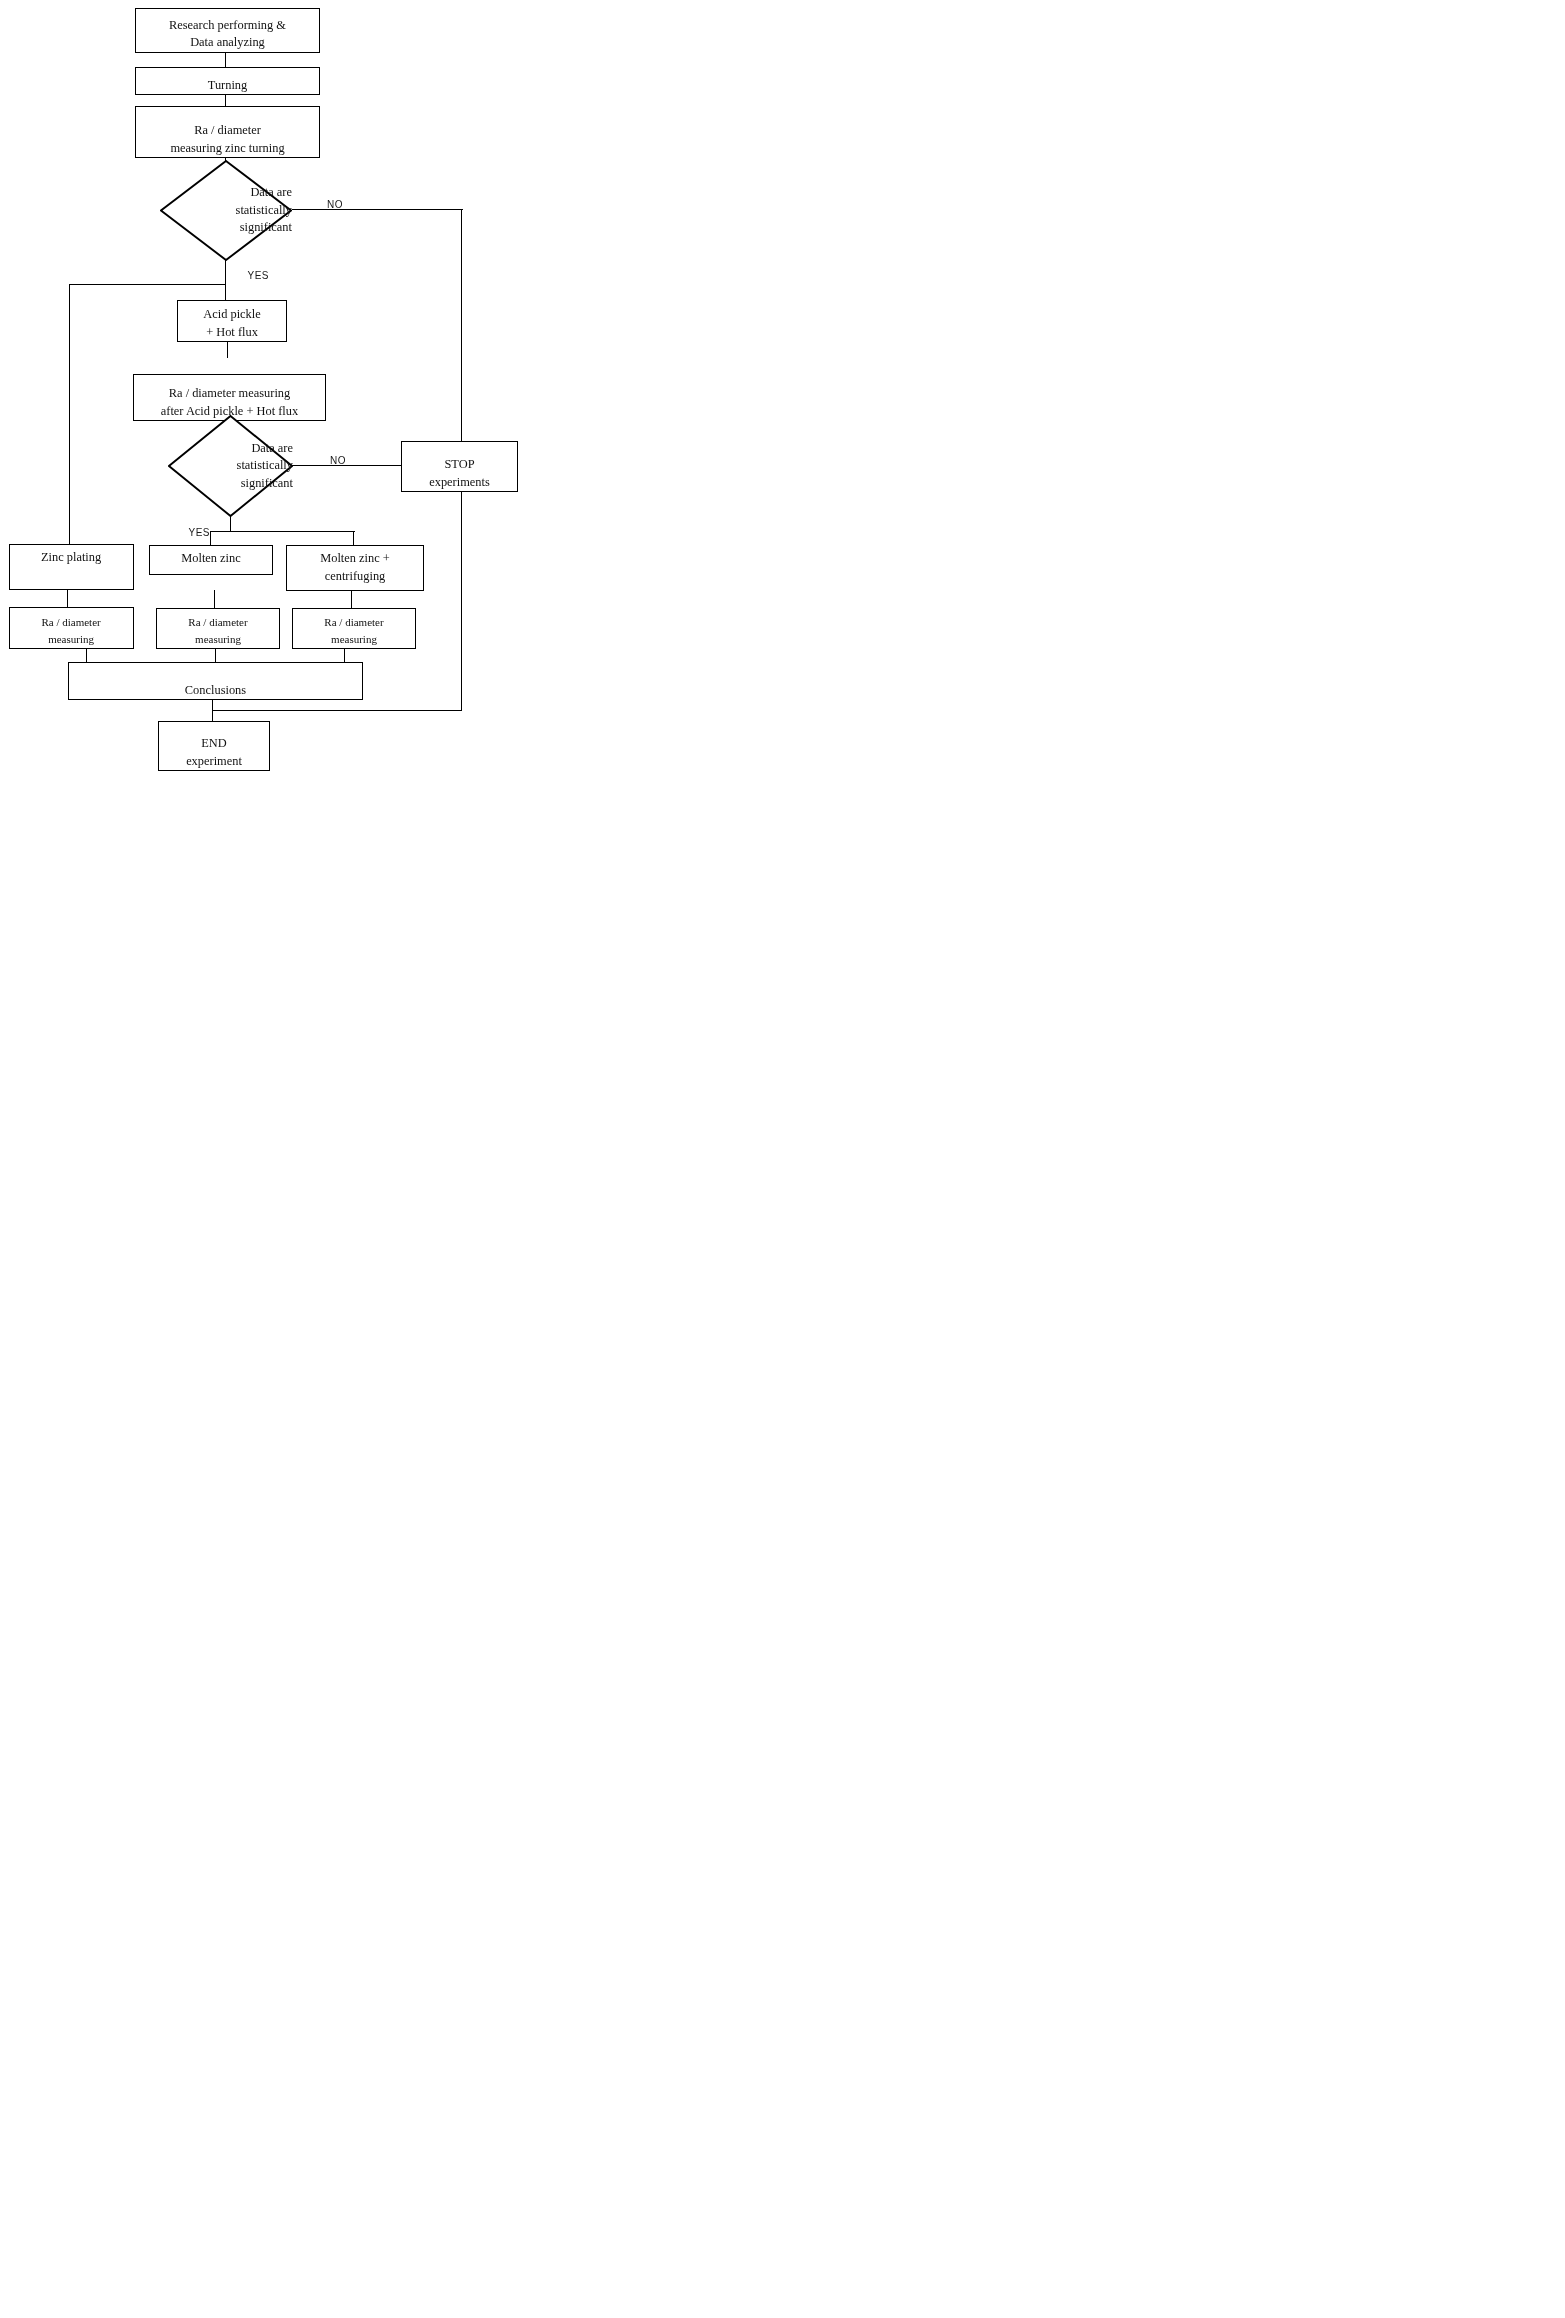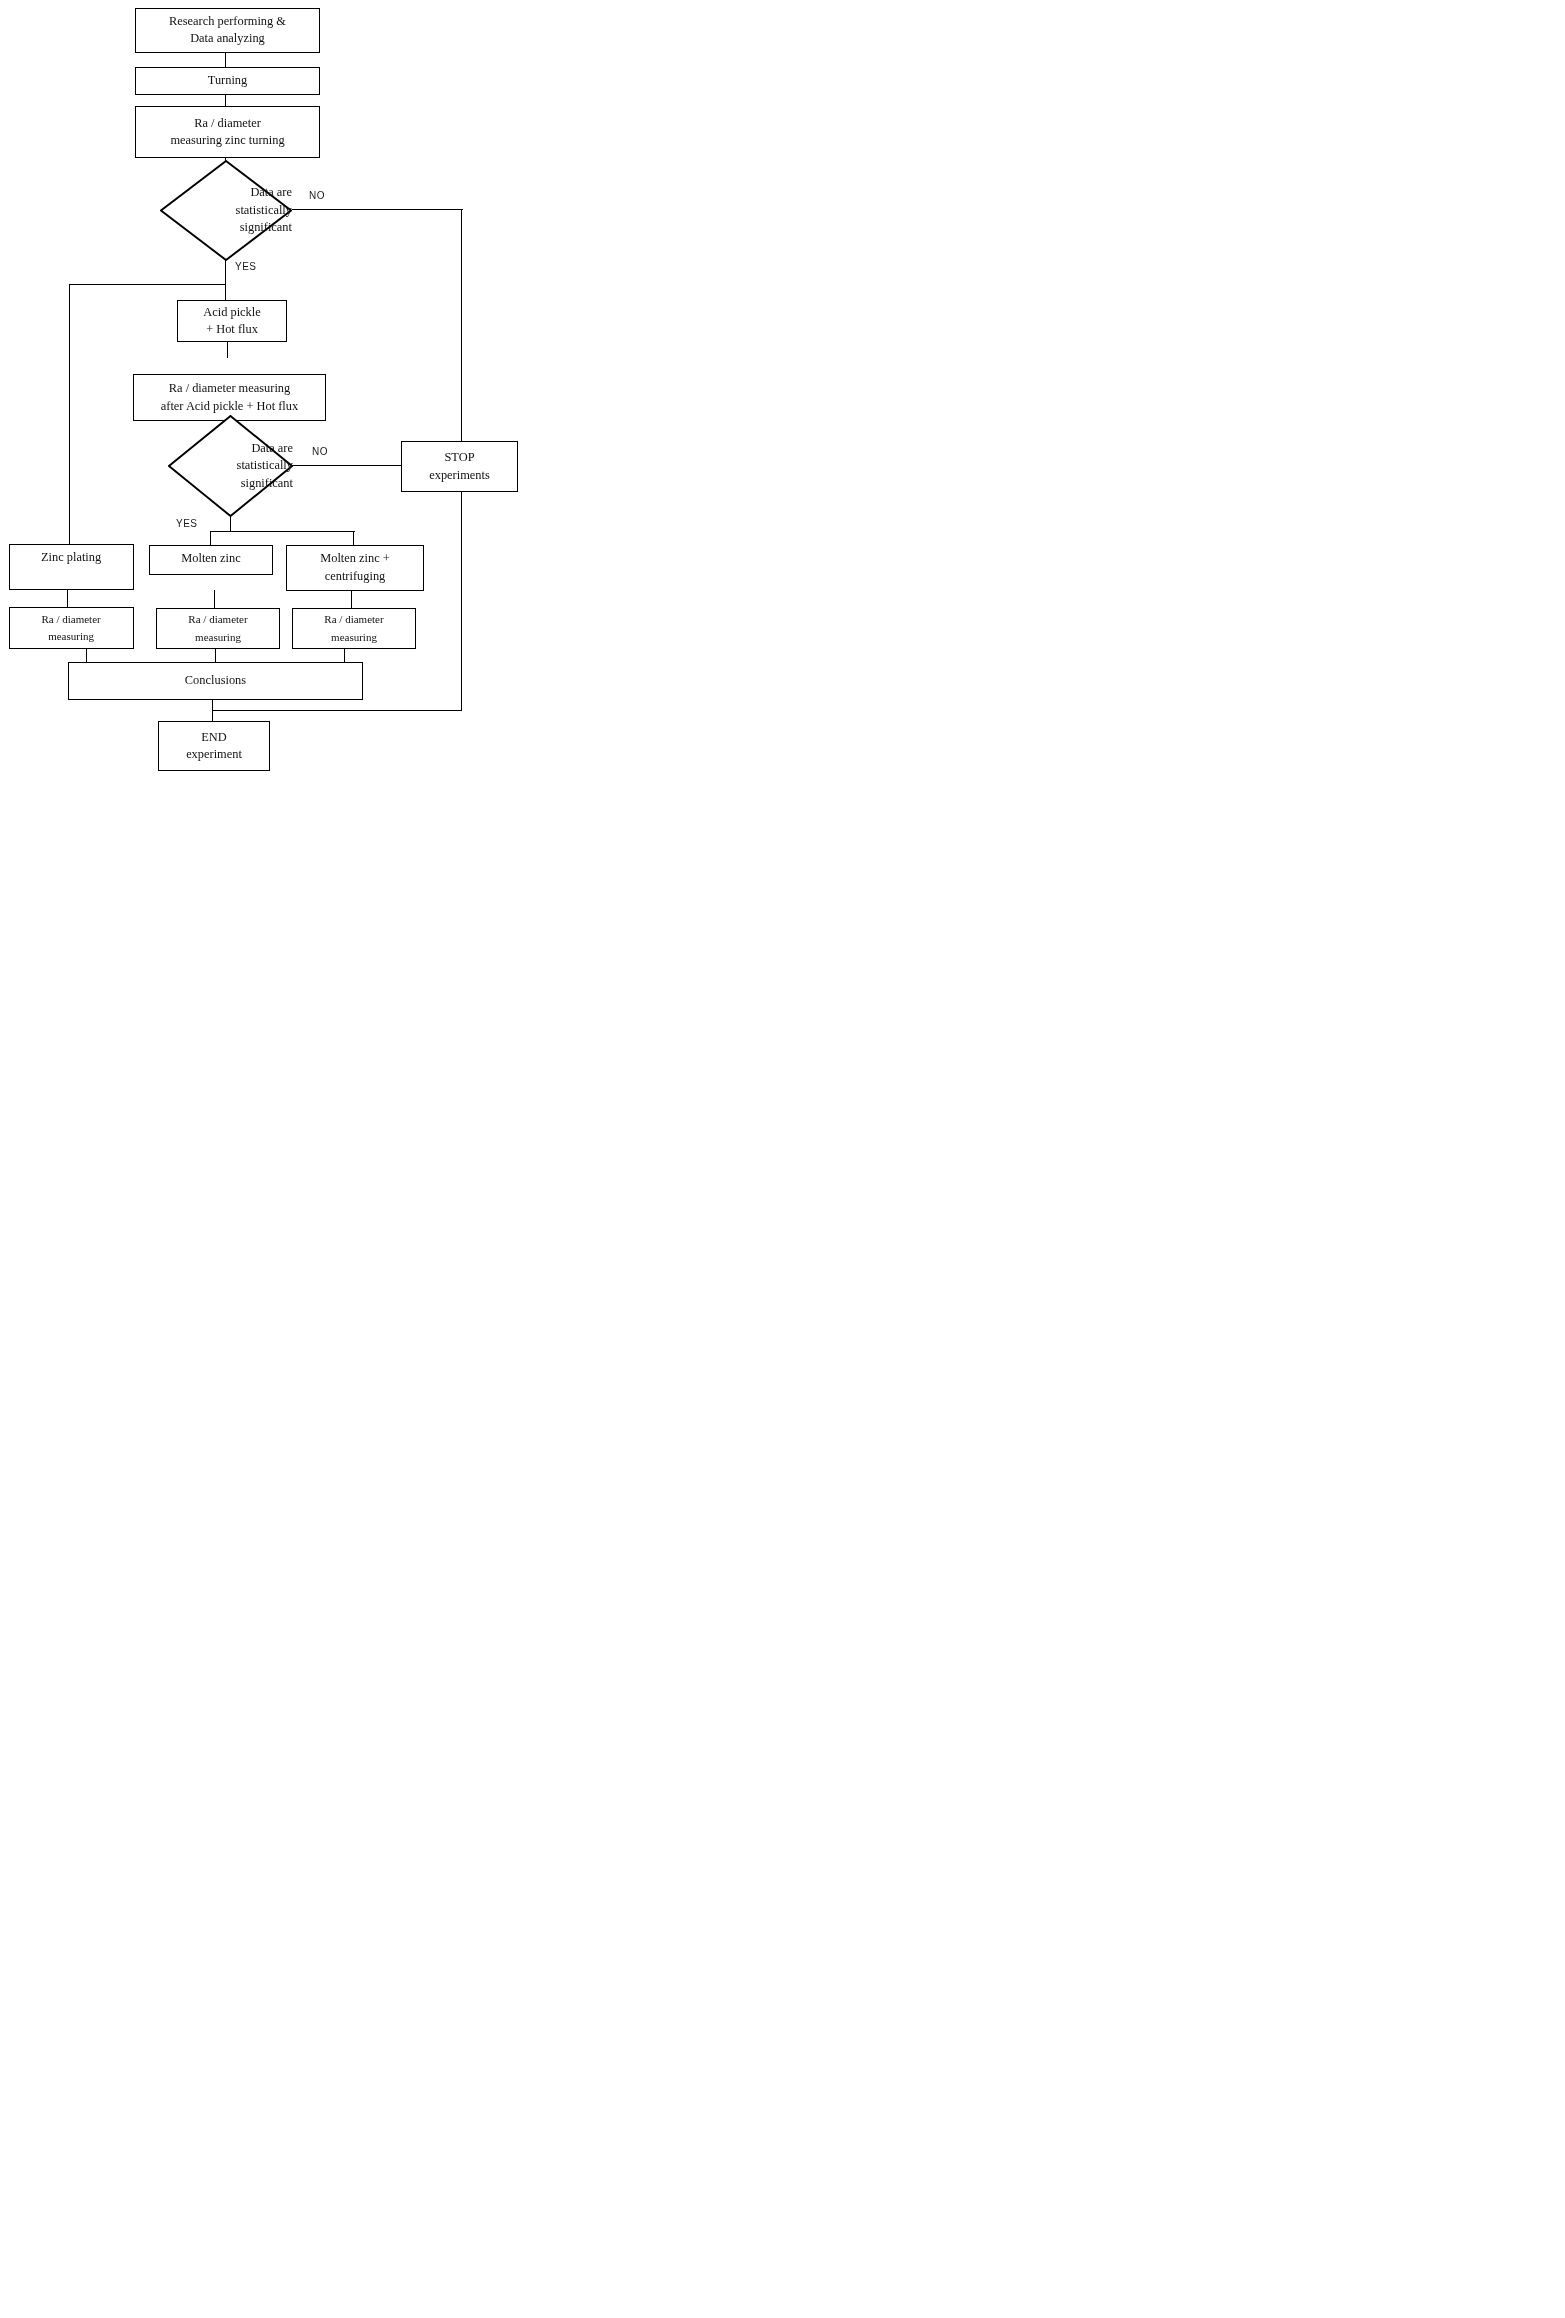--- a/index.html
+++ b/index.html
@@ -14,21 +14,21 @@
   }
   .line{
     position:absolute;
     background:#000000;
   }
   .node{
     position:absolute;
     background:#ffffff;
     border:1px solid #000000;
     display:flex;
-    align-items:center;
+    align-items:flex-end;
     justify-content:center;
     text-align:center;
     font-size:12.4px;
     line-height:1.40;
     box-sizing:border-box;
   }
   .node.topalign{
     align-items:flex-start;
     padding-top:4.3px;
   }
@@ -60,23 +60,24 @@
     font-size:12.4px;
     line-height:1.42;
   }
   .elabel{
     position:absolute;
     font-family:"Liberation Sans", sans-serif;
     font-size:10px;
     font-weight:400;
     letter-spacing:0.5px;
     color:#1a1a1a;
-    text-align:left;
+    text-align:right;
     width:34px;
     margin-left:-17px;
+    margin-top:9px;
   }
 </style>
 </head>
 <body>
 
 <div id="canvas">
 
   <div class="line" style="left:225px;top:53px;width:1.4px;height:15px"></div>
   <div class="line" style="left:225px;top:94px;width:1.4px;height:12.4px"></div>
   <div class="line" style="left:225px;top:157px;width:1.4px;height:5.7px"></div>

